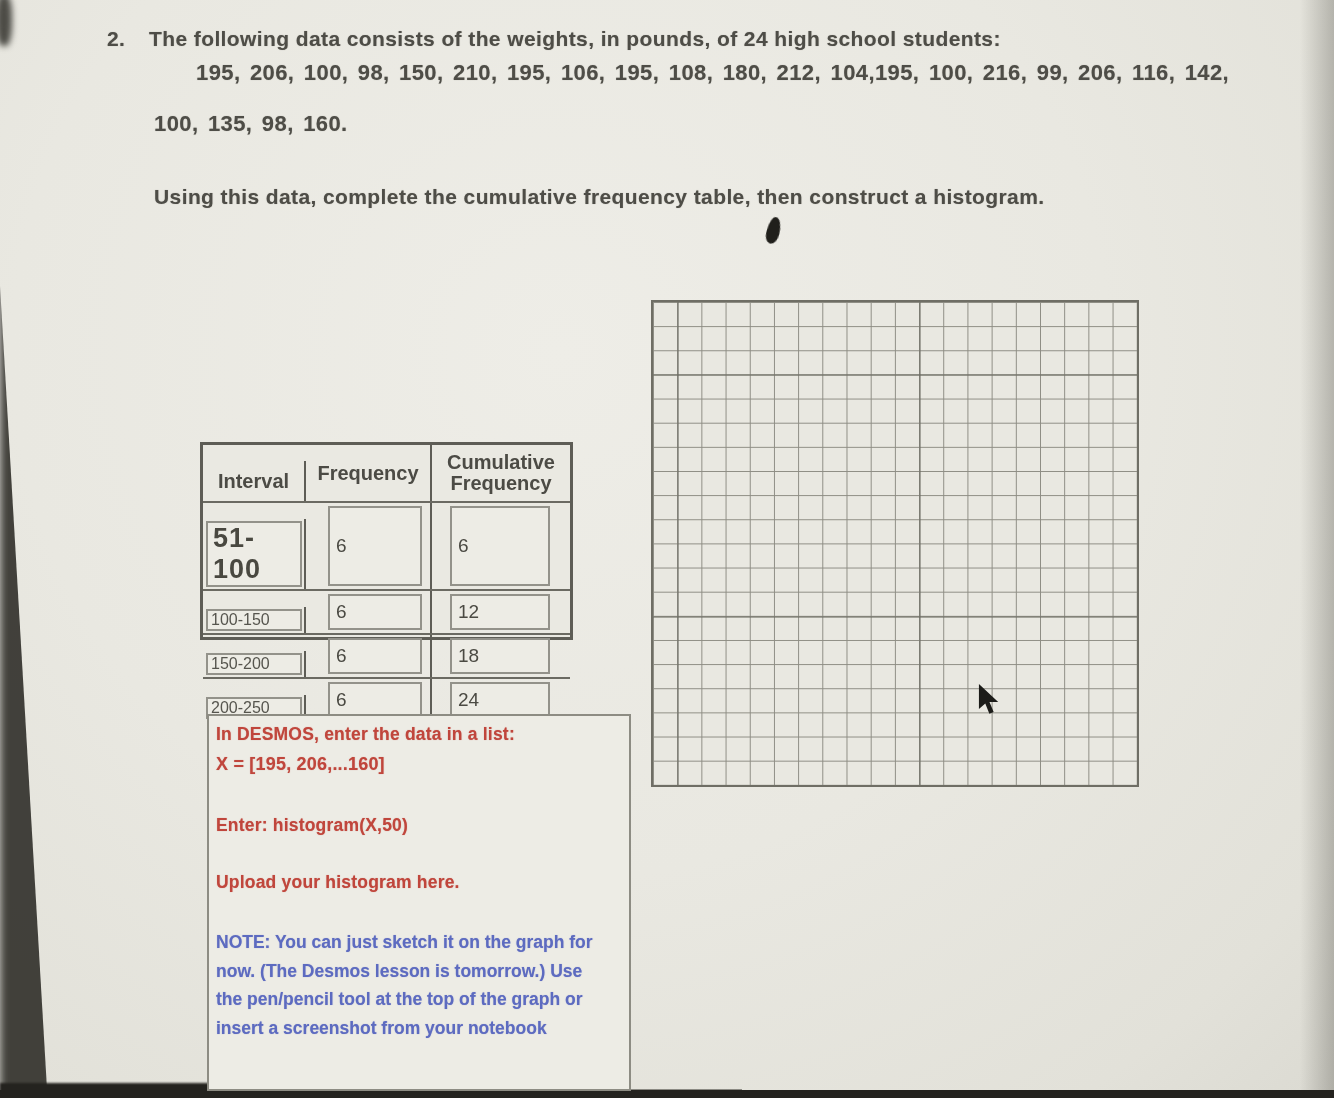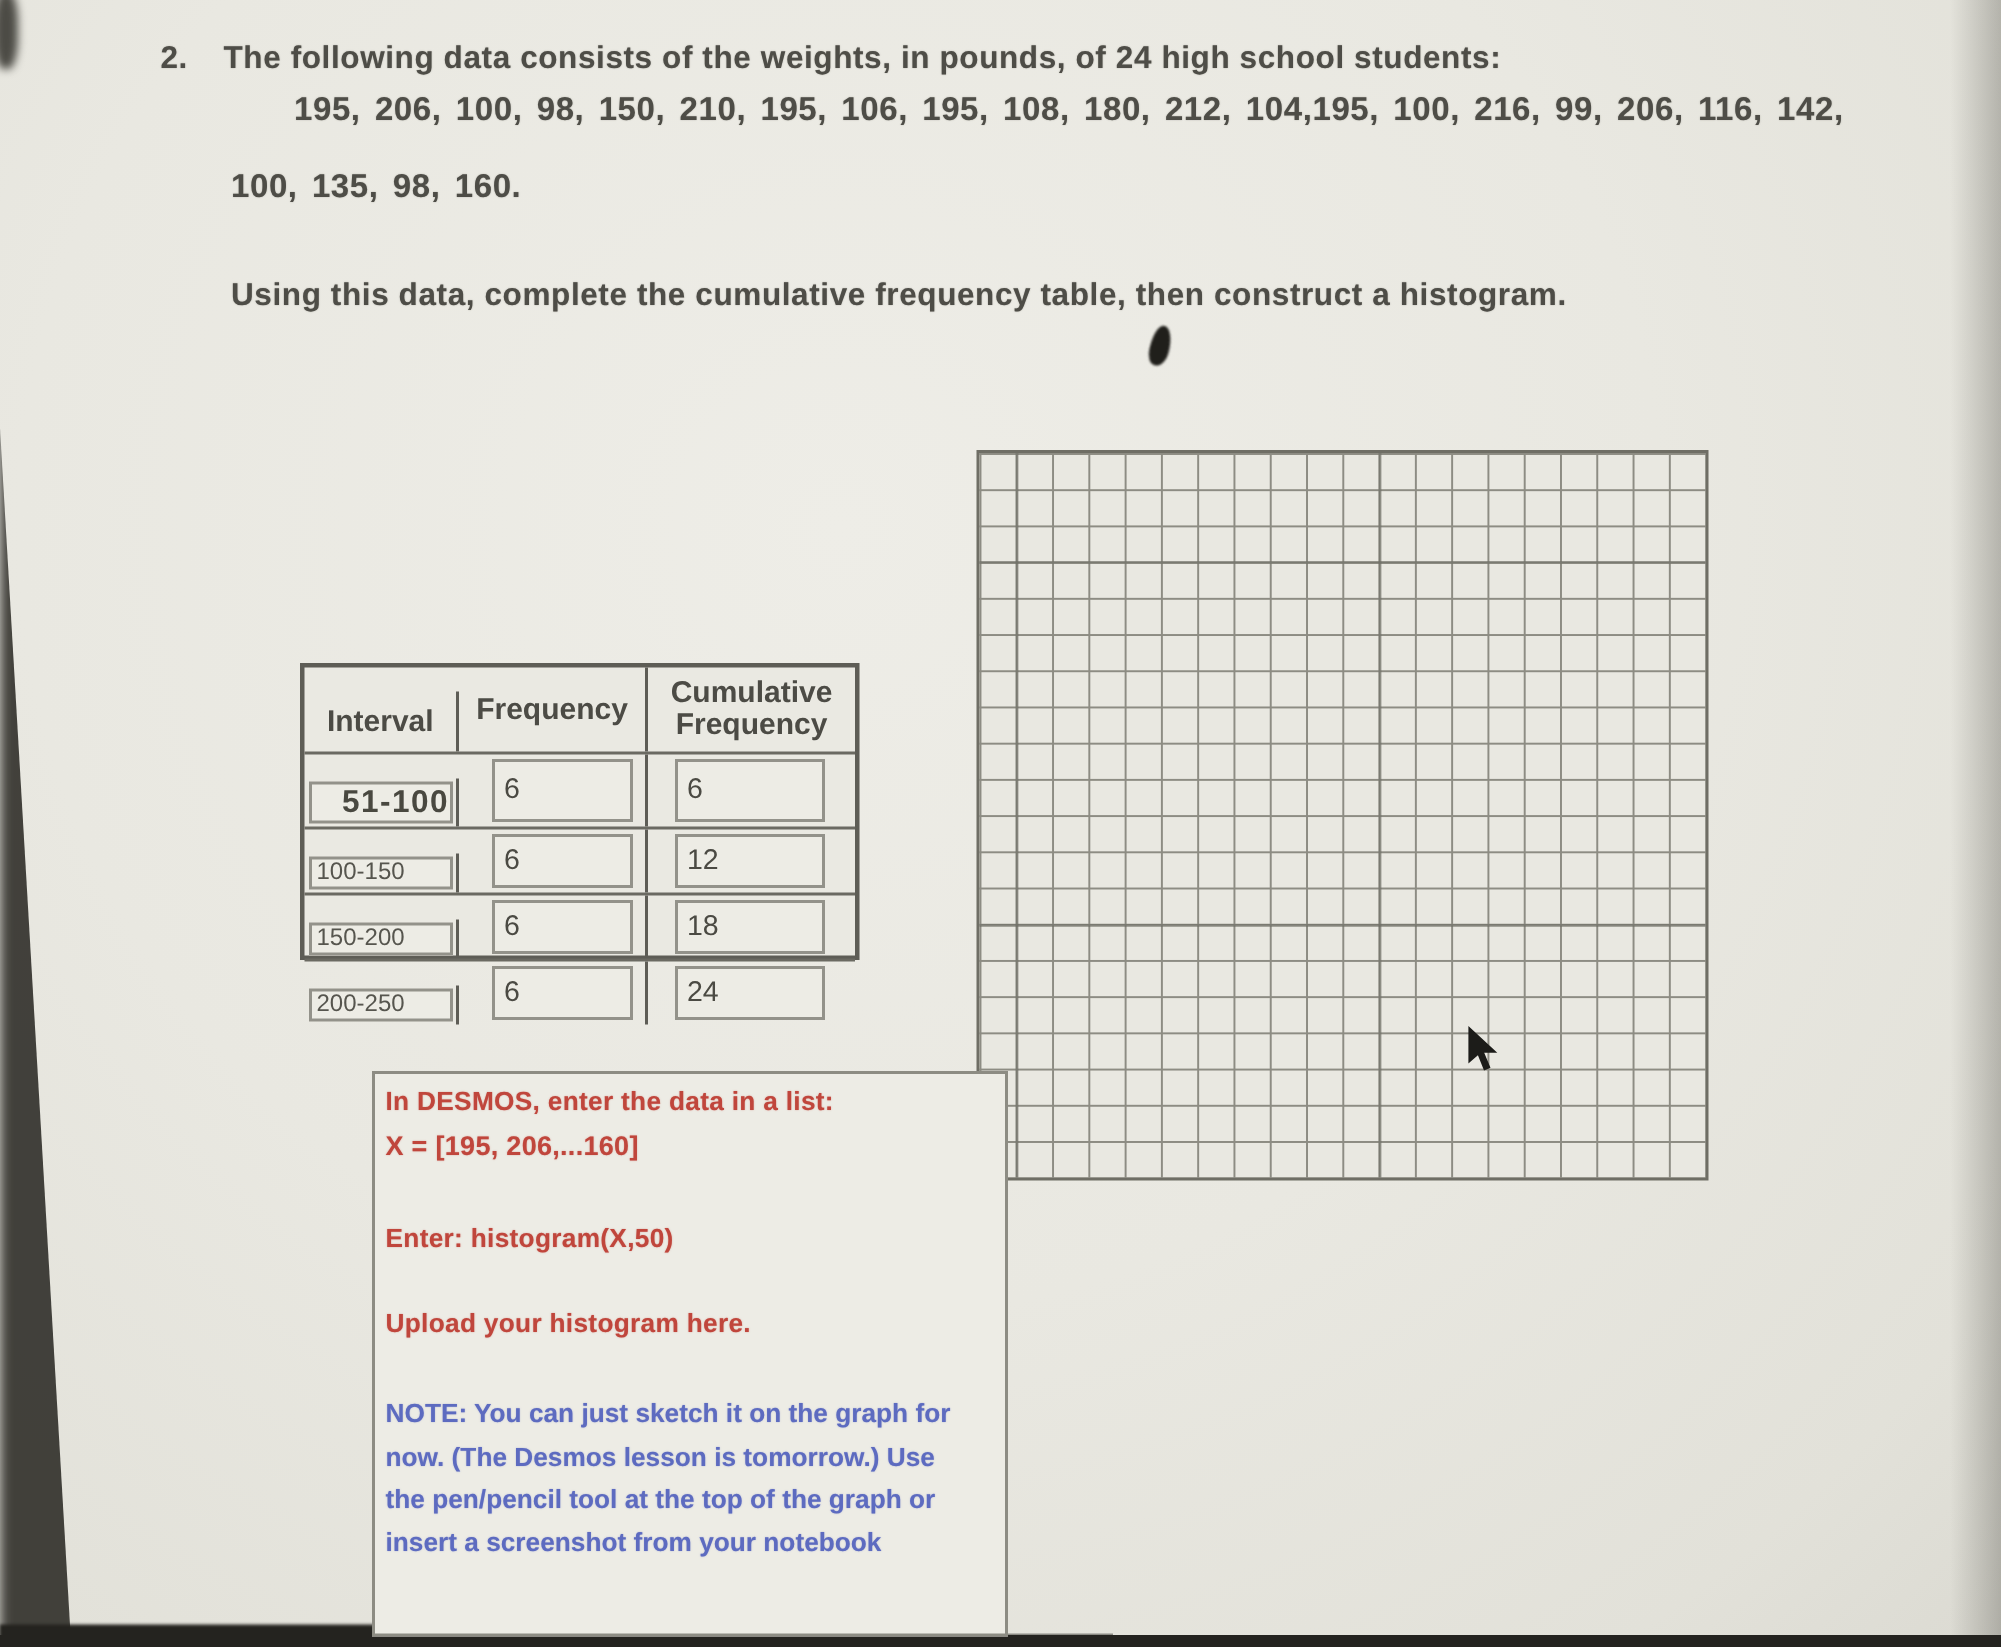--- a/index.html
+++ b/index.html
@@ -89,21 +89,21 @@
   }
   .td { display: flex; align-items: stretch; }
   .ibox {
     box-sizing: border-box;
     border: 2px solid #93928a;
     background: #edece5;
     display: flex; align-items: center;
     color: #4b4a43;
   }
   .ibox.interval { flex: 1; margin: 2px 2px 2px 3px; padding-left: 3px; font-size: 16px; color: #56554e; }
-  .ibox.interval.big { font-size: 21px; font-weight: bold; letter-spacing: 1px; color: #494840; padding-left: 20px; }
+  .ibox.interval.big { font-size: 27px; font-weight: bold; letter-spacing: 1px; color: #494840; padding-left: 5px; }
   .ibox.value { flex: 1; margin: 3px 8px 3px 22px; padding-left: 6px; font-size: 19px; }
   .ibox.cum   { margin: 3px 20px 3px 18px; }
 
   
   .hgrid {
     position: absolute; left: 651px; top: 300px; width: 488px; height: 487px;
     box-sizing: border-box;
     border: 2px solid #6f6e65;
     background-color: #e9e8e1;
     background-image:
@@ -121,21 +121,20 @@
 
   
   .cursor { position: absolute; left: 976px; top: 684px; width: 24px; height: 34px; filter: blur(0.4px); }
 
   
   .instr-box {
     position: absolute; left: 207px; top: 714px; width: 424px; height: 377px;
     box-sizing: border-box;
     border: 2px solid #8d8c83;
     background: #edece5;
-    margin-left: 41px;
   }
   .red-line {
     position: absolute; left: 7px;
     color: var(--red-text, #c0463c);
     font-weight: bold; font-size: 17.5px; letter-spacing: 0.2px;
     white-space: nowrap;
     text-shadow: 0 0 1px rgba(192,70,60,0.5);
   }
   .rl1 { top: 8px; }
   .rl2 { top: 38px; font-size: 18px; }

